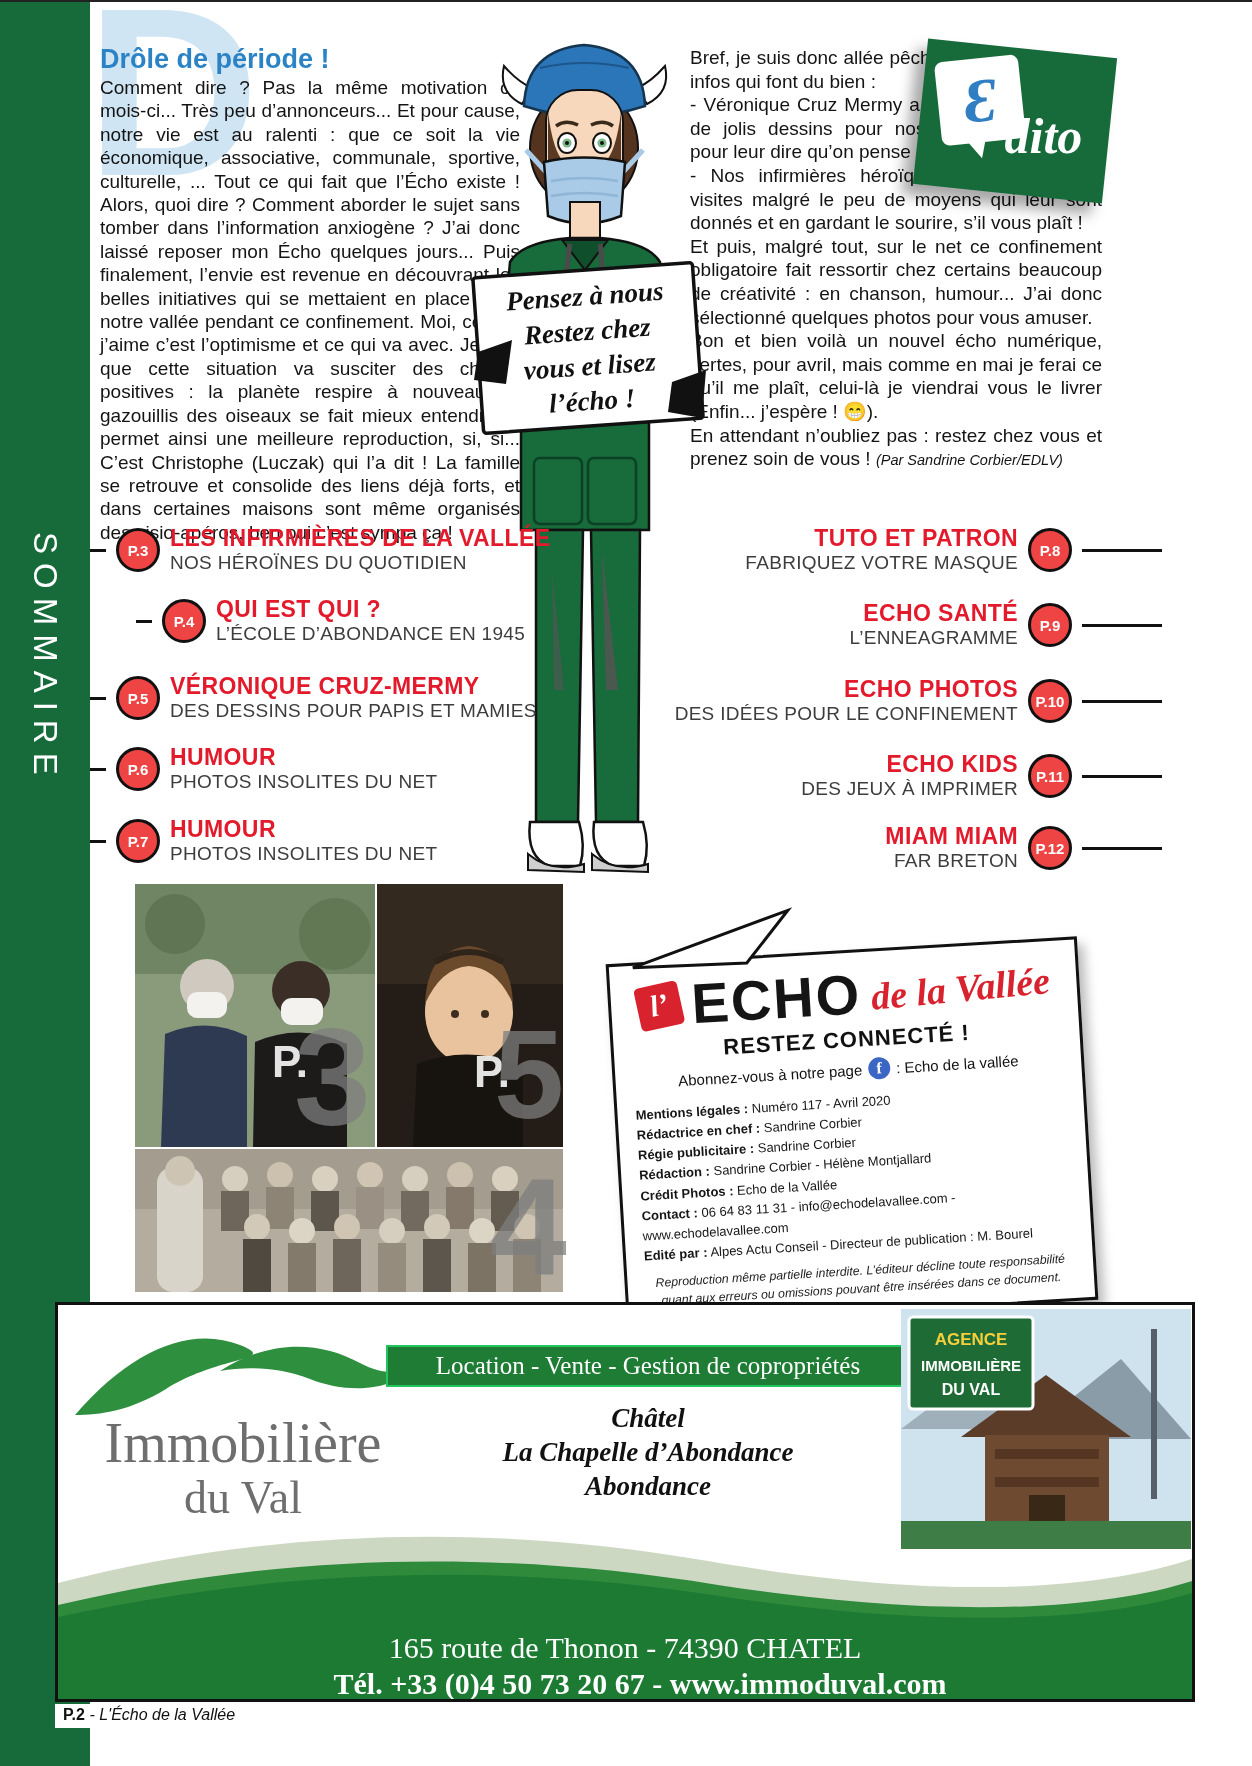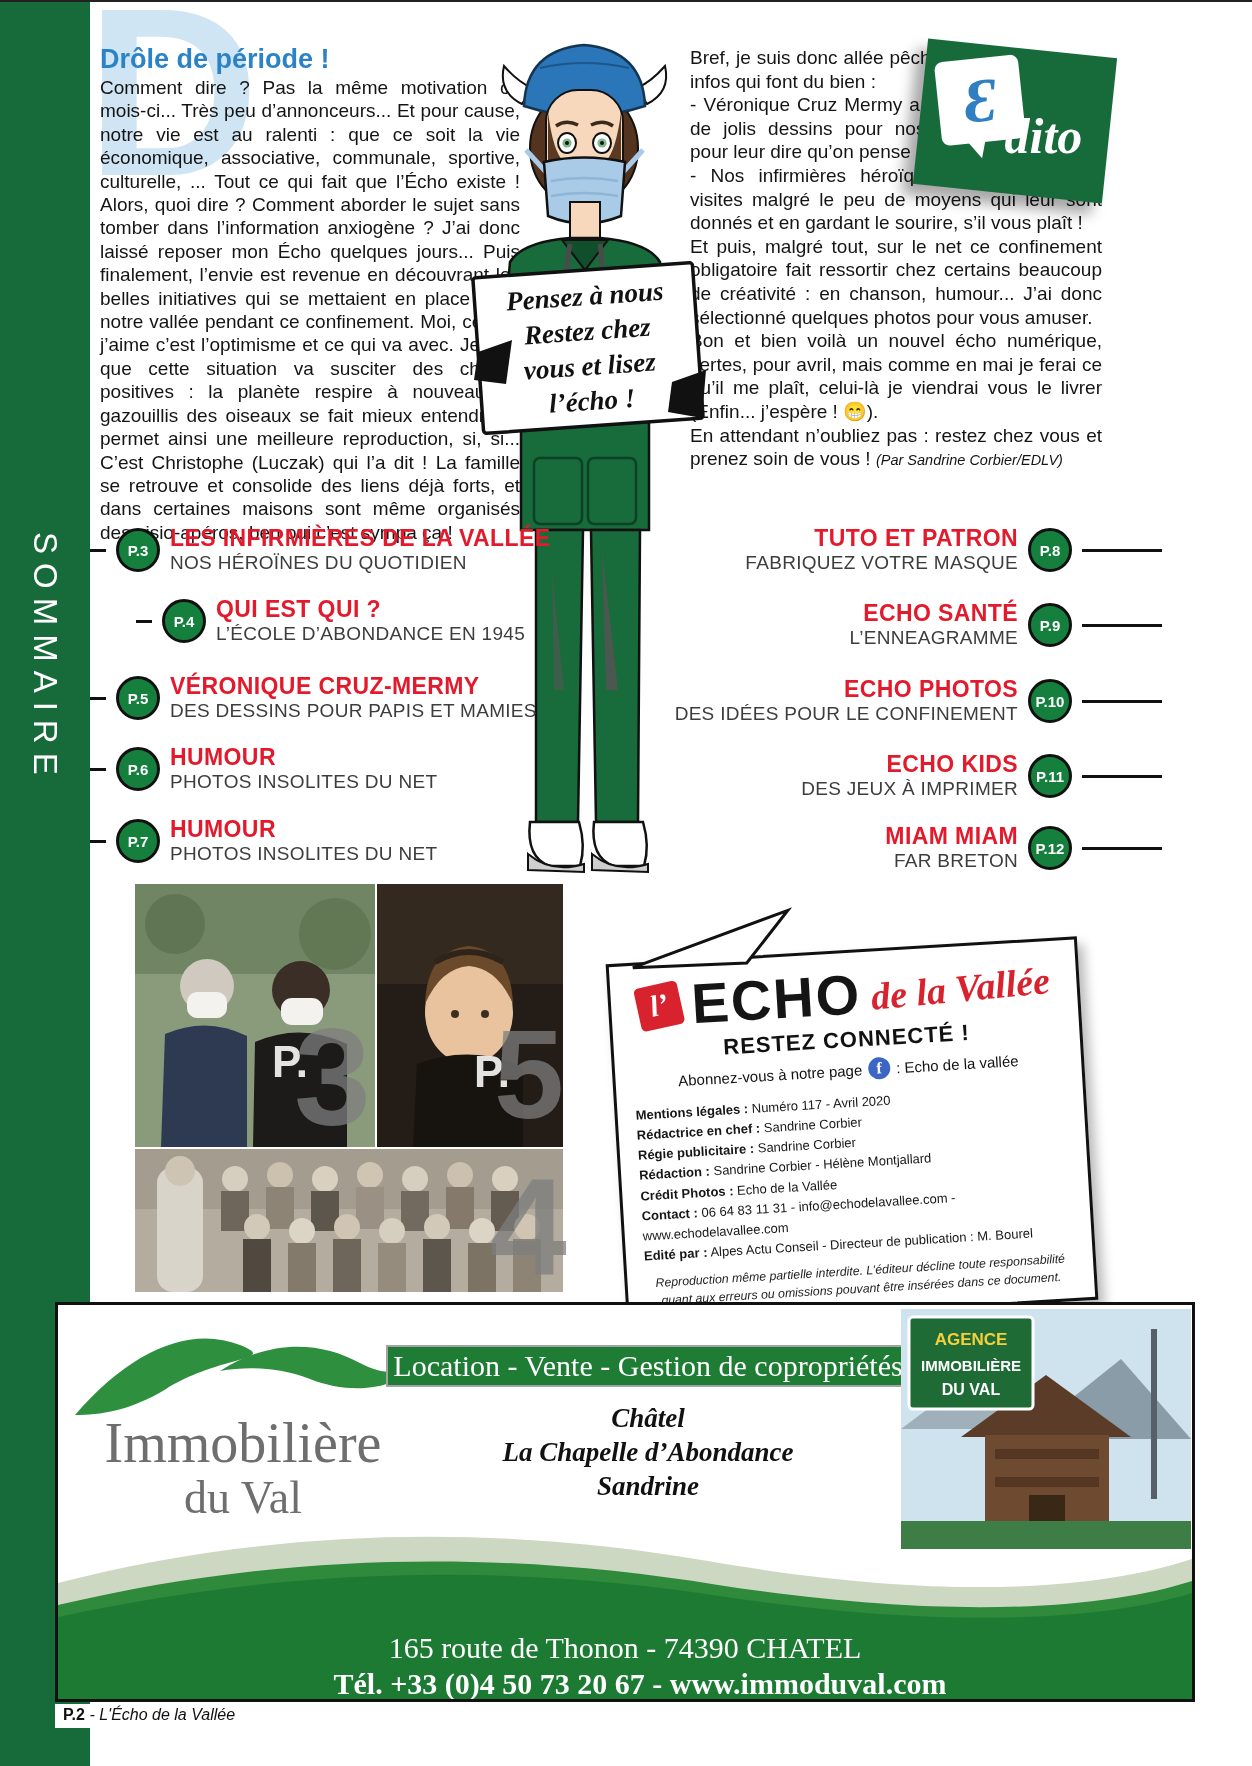--- a/index.html
+++ b/index.html
@@ -38,21 +38,21 @@
   
   .nurse-wrap{position:absolute;left:452px;top:28px;z-index:2;}
   .sign-text{position:absolute;left:479px;top:272px;width:219px;height:150px;z-index:4;
         transform:rotate(-4deg);display:flex;flex-direction:column;align-items:center;justify-content:center;
         font-family:"Liberation Serif",serif;font-style:italic;font-weight:700;font-size:27px;color:#111;line-height:35px;}
 
   
   .toc-item{position:absolute;display:flex;align-items:center;gap:10px;z-index:2;}
   .toc-connector{height:3px;background:#111;}
   .toc-circle{width:44px;height:44px;box-sizing:border-box;border:3px solid #111;border-radius:50%;
-        background:#15803d;color:#fff;font-weight:700;font-size:15px;display:flex;align-items:center;
+        background:#ef4444;color:#fff;font-weight:700;font-size:15px;display:flex;align-items:center;
         justify-content:center;flex:0 0 auto;cursor:pointer;}
   .toc-title{color:#e31a2c;font-size:23px;font-weight:800;letter-spacing:.4px;line-height:26px;}
   .toc-sub{color:#3d3d3d;font-size:19px;letter-spacing:.3px;line-height:24px;}
   .toc-right .toc-texts{text-align:right;}
 
   
   .photo{position:absolute;z-index:2;overflow:hidden;}
   .photo-p{position:absolute;z-index:3;font-weight:700;font-size:44px;color:rgba(255,255,255,.88);line-height:1;}
   .photo-num{position:absolute;z-index:3;font-weight:700;font-size:138px;color:rgba(125,125,125,.75);line-height:.9;}
 
@@ -77,22 +77,22 @@
   .echo-disclaimer{margin-top:9px;font-size:12.3px;font-style:italic;text-align:center;line-height:1.45;color:#222;}
 
   
   .ad-box{position:absolute;left:55px;top:1300px;width:1140px;height:400px;background:#fff;
         border:3px solid #111;box-sizing:border-box;z-index:3;overflow:hidden;}
   .ad-brand{position:absolute;left:0;top:108px;width:370px;text-align:center;
         font-family:"Liberation Serif",serif;color:#6e6e6e;z-index:2;}
   .ad-brand-1{font-size:56px;line-height:60px;}
   .ad-brand-2{font-size:46px;line-height:50px;}
   .ad-services{position:absolute;left:328px;top:40px;width:524px;height:42px;background:#1e7c35;
-        border:2px solid #a3a3a3;box-sizing:border-box;color:#fff;font-family:"Liberation Serif",serif;
-        font-size:30px;text-align:center;line-height:38px;z-index:2;}
+        border:2px solid #22c55e;box-sizing:border-box;color:#fff;font-family:"Liberation Serif",serif;
+        font-size:25px;text-align:center;line-height:38px;z-index:2;}
   .ad-cities{position:absolute;left:328px;top:96px;width:524px;text-align:center;z-index:2;
         font-family:"Liberation Serif",serif;font-style:italic;font-weight:700;font-size:27px;line-height:34px;color:#111;}
   .ad-photo{position:absolute;left:843px;top:4px;width:290px;height:240px;z-index:2;}
   .ad-band{position:absolute;left:0;top:216px;width:1134px;height:178px;z-index:1;}
   .ad-address{position:absolute;left:0;top:326px;width:1134px;text-align:center;z-index:2;
         font-family:"Liberation Serif",serif;font-weight:400;font-size:30px;color:#fff;}
   .ad-phone{position:absolute;left:0;top:362px;width:1164px;text-align:center;z-index:2;
         font-family:"Liberation Serif",serif;font-weight:700;font-size:30px;color:#fff;}
 
   
@@ -382,21 +382,21 @@
       <path d="M150,60 C200,28 250,30 290,52 C320,68 340,60 348,50 C330,80 280,84 240,68 C205,55 175,56 150,60 Z" fill="#2e8f3e"></path>
     </svg>
     <div class="ad-brand">
       <div class="ad-brand-1">Immobilière</div>
       <div class="ad-brand-2">du Val</div>
     </div>
     <div class="ad-services">Location - Vente - Gestion de copropriétés</div>
     <div class="ad-cities">
       <div>Châtel</div>
       <div>La Chapelle d’Abondance</div>
-      <div>Sandrine</div>
+      <div>Abondance</div>
     </div>
     <div class="ad-photo">
       <svg width="290" height="240" viewBox="0 0 290 240">
         <rect width="290" height="240" fill="#cfe3ef"></rect>
         <polygon points="0,120 80,60 160,120" fill="#9fb0ba"></polygon>
         <polygon points="120,130 220,50 290,130" fill="#8a9ca8"></polygon>
         <polygon points="60,128 145,66 230,128" fill="#5a3c28"></polygon>
         <rect x="84" y="126" width="124" height="90" fill="#6e4a30"></rect>
         <rect x="94" y="140" width="104" height="10" fill="#543622"></rect>
         <rect x="94" y="168" width="104" height="10" fill="#543622"></rect>

